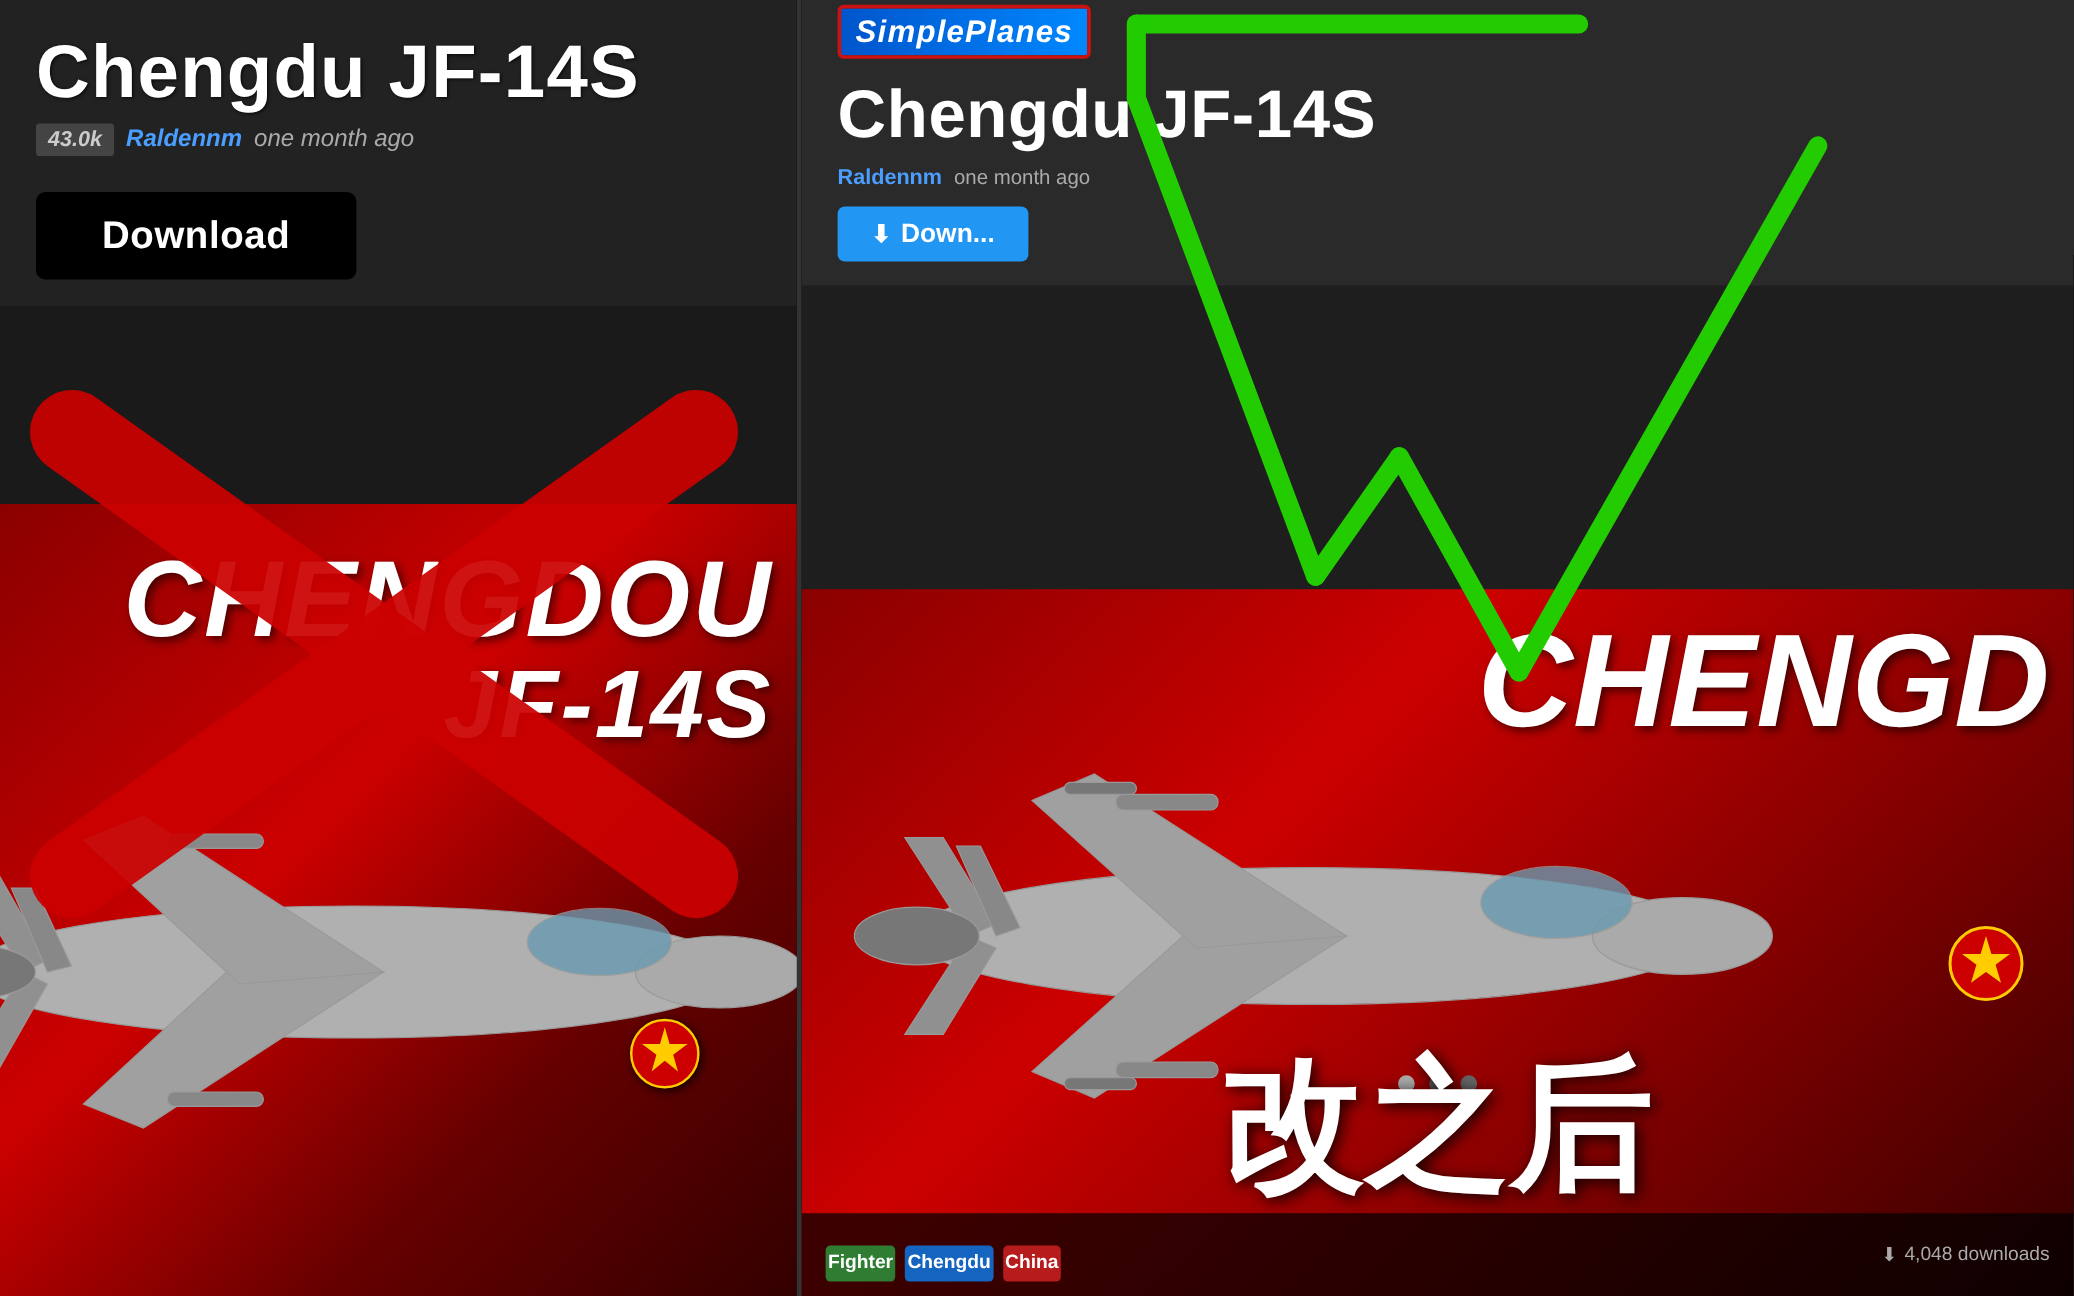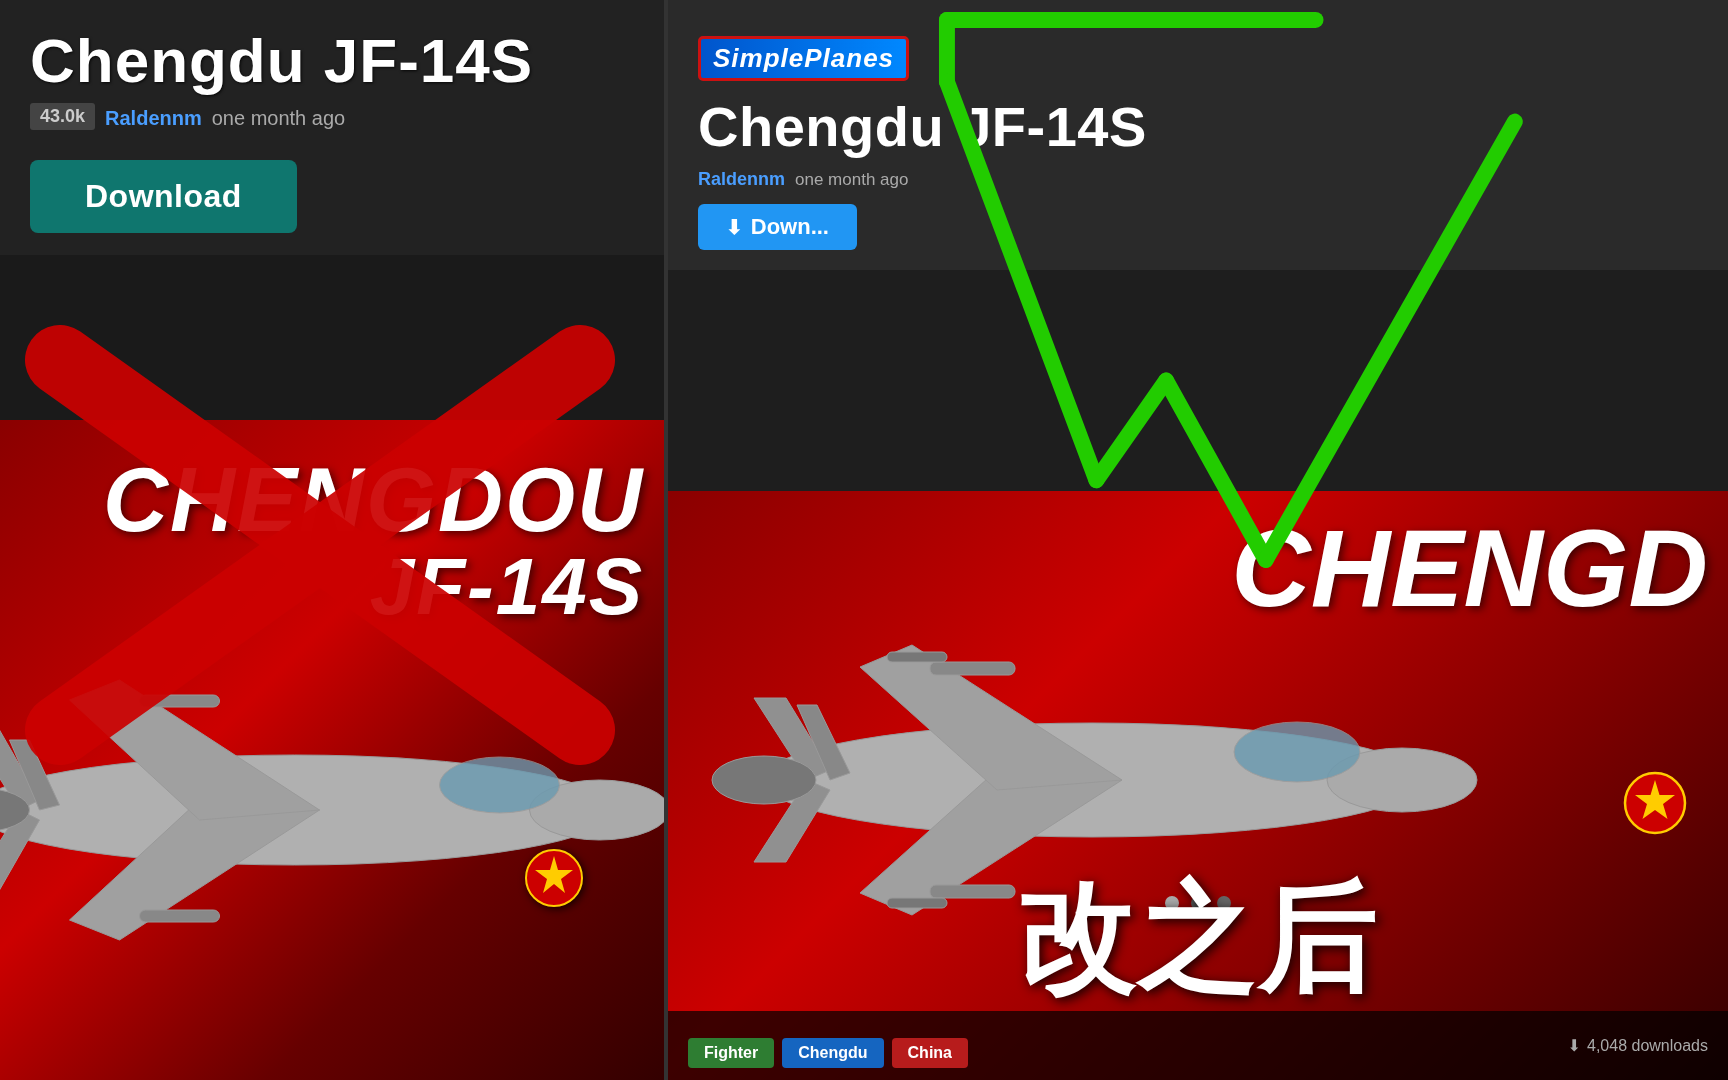--- a/index.html
+++ b/index.html
@@ -35,23 +35,24 @@
       font-size: 62px;
       font-weight: 900;
       color: #fff;
       letter-spacing: 1px;
       line-height: 1.05;
       text-shadow: 1px 1px 3px rgba(0,0,0,0.8);
     }
 
     .meta-row {
       display: flex;
-      align-items: flex-end;
+      align-items: center;
       gap: 10px;
       margin-top: 10px;
+      font-style: italic;
     }
 
     .views-badge {
       background: #444;
       color: #ccc;
       font-size: 18px;
       padding: 3px 10px;
       border-radius: 3px;
       font-weight: bold;
     }
@@ -65,21 +66,21 @@
 
     .time-text {
       color: #aaa;
       font-size: 20px;
     }
 
     .download-btn {
       display: inline-flex;
       align-items: center;
       justify-content: center;
-      background: #0f766e;
+      background: #000000;
       color: #fff;
       font-size: 32px;
       font-weight: bold;
       padding: 18px 55px;
       border-radius: 8px;
       margin-top: 30px;
       cursor: pointer;
       border: none;
       letter-spacing: 0.5px;
     }
@@ -172,21 +173,21 @@
     .right-panel {
       flex: 1;
       height: 1080px;
       background: #1e1e1e;
       position: relative;
       overflow: hidden;
     }
 
     .right-top {
       background: #2a2a2a;
-      padding: 36px 30px 20px 30px;
+      padding: 4px 30px 20px 30px;
       position: relative;
       z-index: 2;
       display: flex;
       flex-direction: column;
       gap: 8px;
     }
 
     
     .sp-logo {
       display: inline-flex;
@@ -325,21 +326,21 @@
       justify-content: space-between;
       z-index: 15;
     }
 
     .tag-buttons {
       display: flex;
       gap: 8px;
     }
 
     .tag-btn {
-      padding: 6px 16px;
+      padding: 6px 2px;
       border-radius: 4px;
       font-size: 16px;
       font-weight: bold;
       cursor: pointer;
       border: none;
       margin-top: 15px;
     }
 
     .tag-btn.green { background: #2e7d32; color: #fff; }
     .tag-btn.blue { background: #1565c0; color: #fff; }

